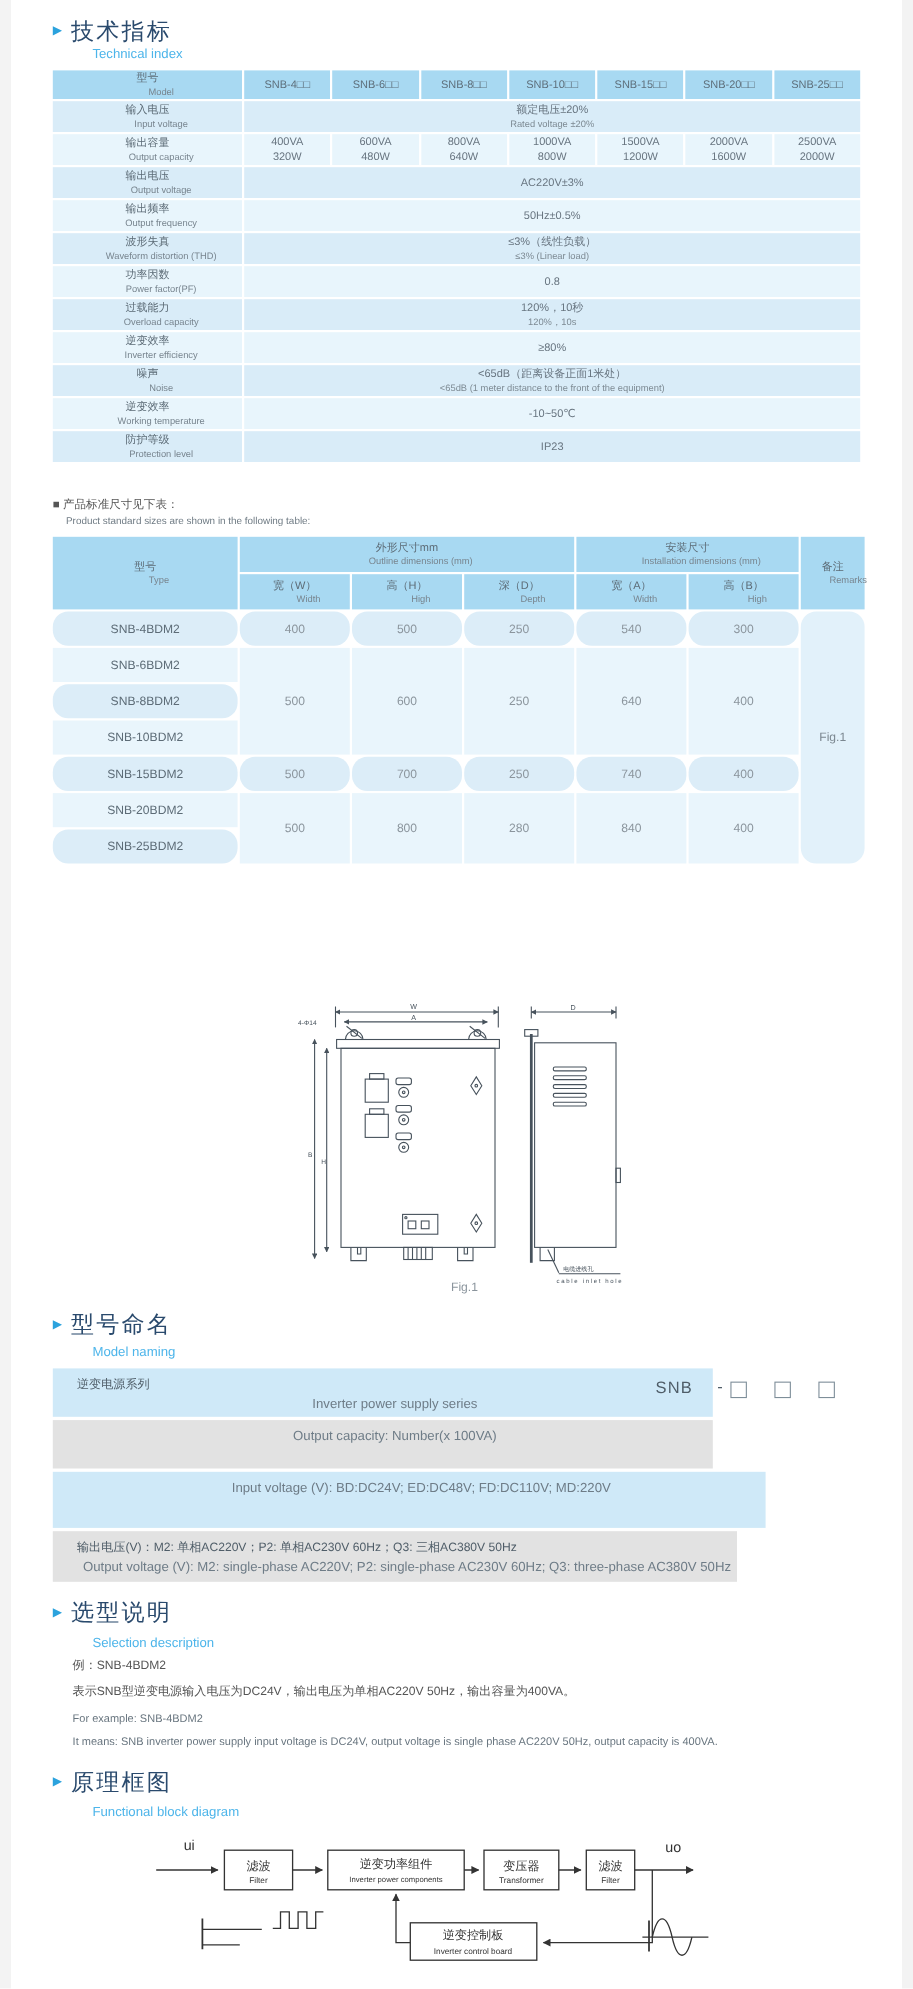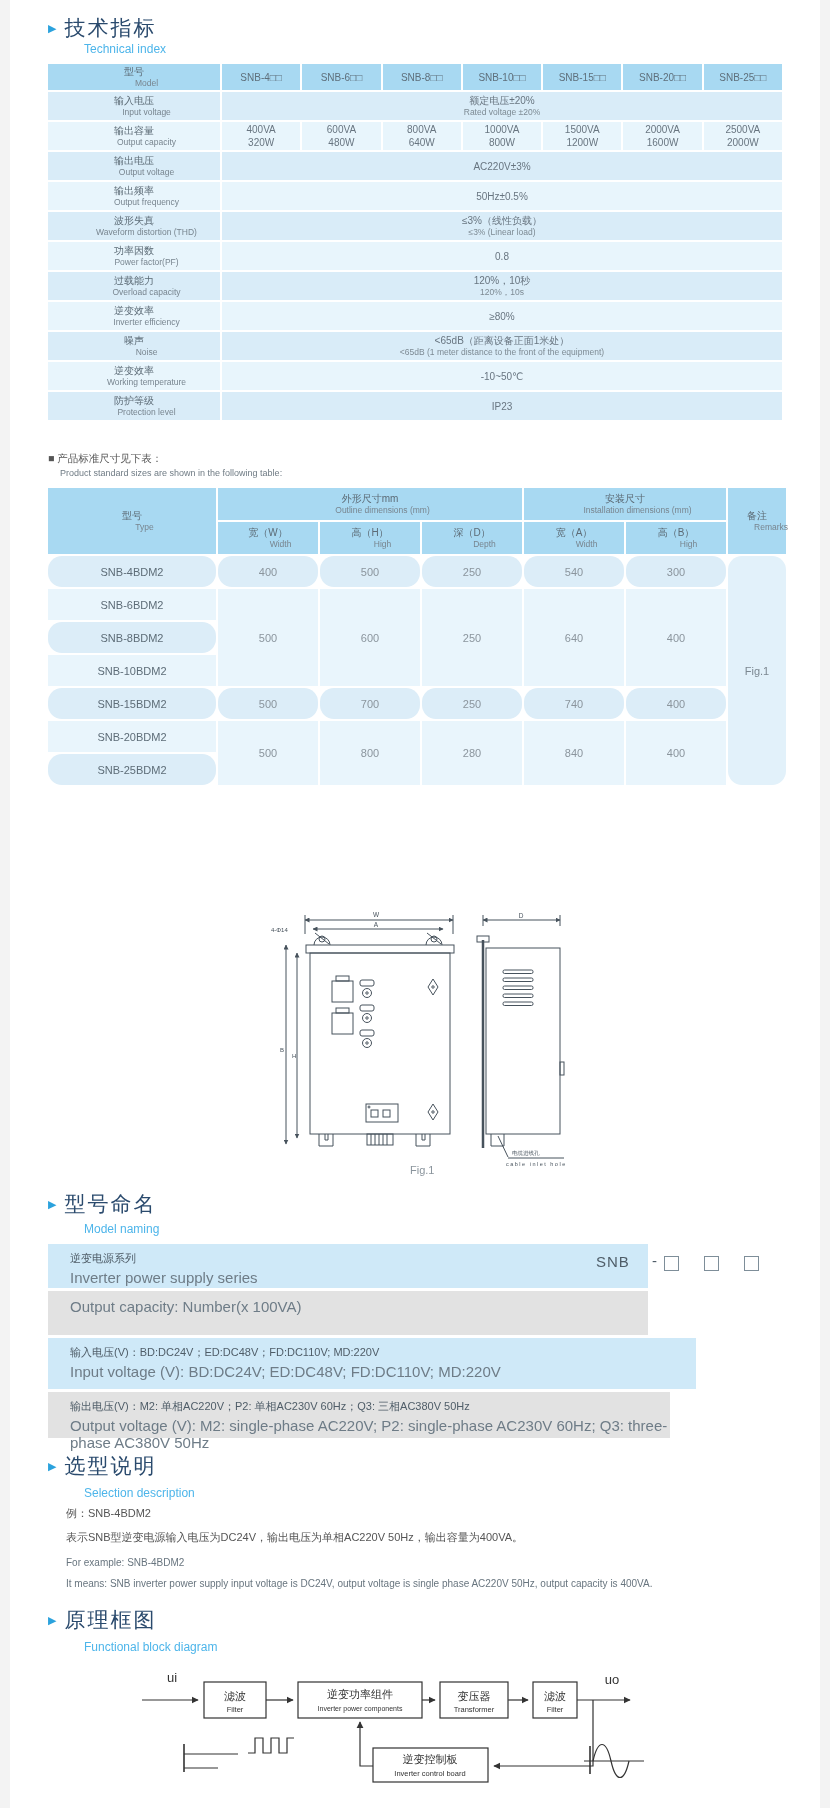--- a/index.html
+++ b/index.html
@@ -46,21 +46,21 @@
   
   #fig-wrap{position:absolute;left:270px;top:912px;}
 
   
   .naming-row{position:absolute;left:48px;box-sizing:border-box;padding:7px 0 0 22px;}
   .nrow0{top:1244px;height:44px;width:600px;background:#cfe9f8;}
   .nrow1{top:1291px;height:44px;width:600px;background:#e2e2e2;}
   .nrow2{top:1338px;height:51px;width:648px;background:#cfe9f8;}
   .nrow3{top:1392px;height:46px;width:622px;background:#e2e2e2;}
   .naming-cn{font-size:11px;color:#4f5d68;margin-bottom:3px;}
-  .naming-en{font-size:15px;color:#6e7c87;}
+  .naming-en{font-size:12px;color:#6e7c87;text-align:center;}
   .code-prefix{position:absolute;left:596px;top:1253px;font-size:15px;color:#4f5d68;letter-spacing:1px;}
   .code-dash{position:absolute;left:652px;top:1252px;font-size:15px;color:#4f5d68;}
   .code-box{position:absolute;top:1256px;width:13px;height:13px;border:1px solid #7e8e99;background:#fff;}
   .cb0{left:664px;}.cb1{left:704px;}.cb2{left:744px;}
 
   
   .sel-line{position:absolute;left:66px;}
   .sl0{top:1506px;font-size:11px;color:#555;}
   .sl1{top:1530px;font-size:11px;color:#555;}
   .sl2{top:1557px;font-size:10px;color:#68757f;}
@@ -443,21 +443,20 @@
 
   <div id="naming-block">
       <div class="naming-row nrow0">
         <div class="naming-cn">逆变电源系列</div>
         <div class="naming-en">Inverter power supply series</div>
       </div>
       <div class="naming-row nrow1">
         <div class="naming-en">Output capacity: Number(x 100VA)</div>
       </div>
       <div class="naming-row nrow2">
-        <div class="naming-cn">输入电压(V)：BD:DC24V；ED:DC48V；FD:DC110V; MD:220V</div>
         <div class="naming-en">Input voltage (V): BD:DC24V;  ED:DC48V;  FD:DC110V; MD:220V</div>
       </div>
       <div class="naming-row nrow3">
         <div class="naming-cn">输出电压(V)：M2: 单相AC220V；P2: 单相AC230V 60Hz；Q3: 三相AC380V 50Hz</div>
         <div class="naming-en">Output voltage (V):  M2: single-phase AC220V;  P2: single-phase AC230V 60Hz;  Q3: three-phase AC380V 50Hz</div>
       </div>
     </div>
   <span class="code-prefix">SNB</span>
   <span class="code-dash">-</span>
   <span class="code-box cb0"></span>

